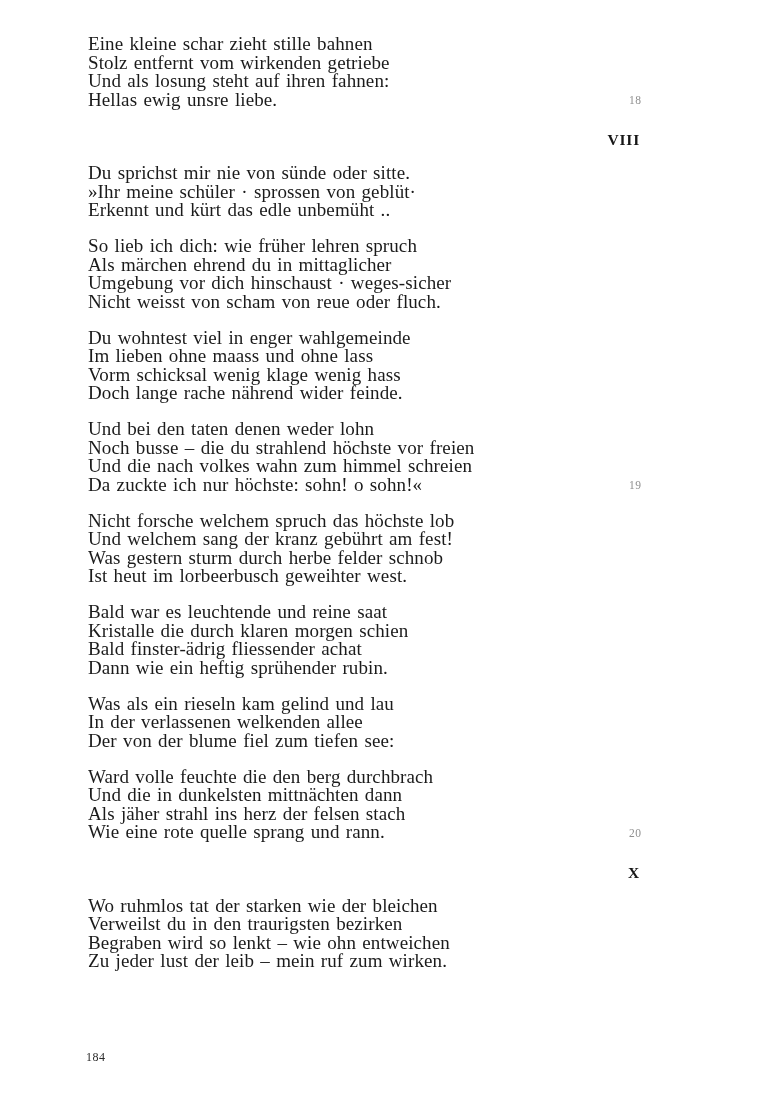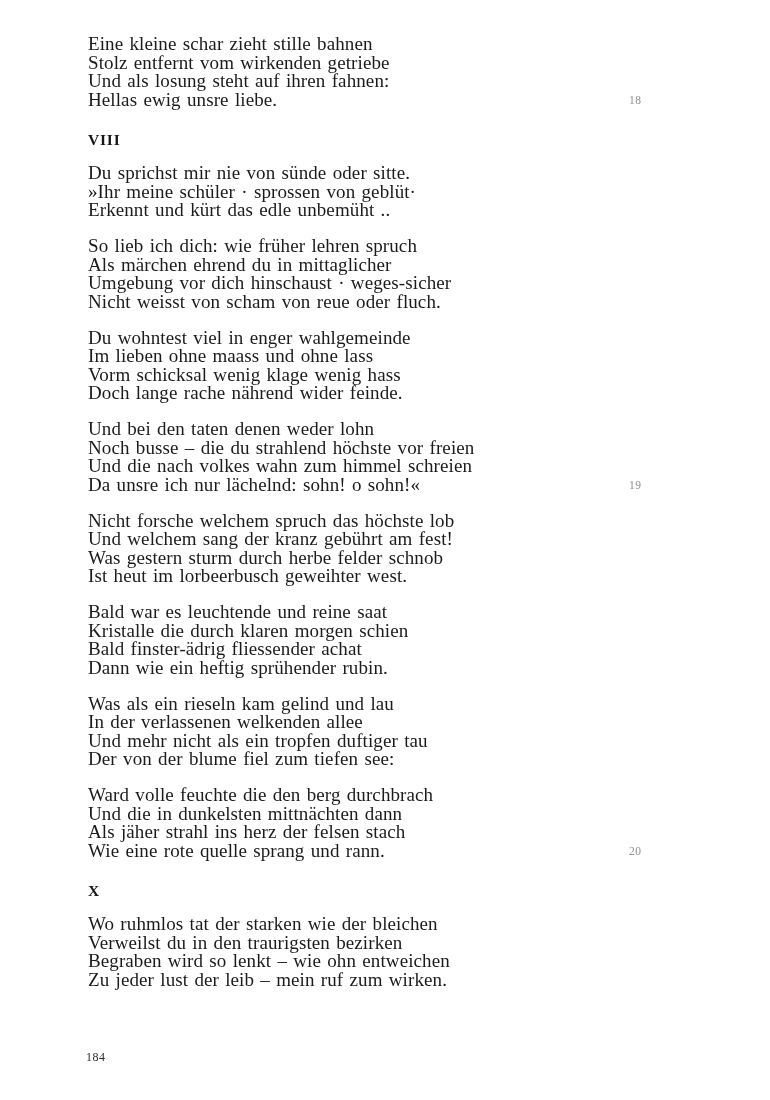--- a/index.html
+++ b/index.html
@@ -31,21 +31,21 @@
     color: #1b1b1b;
     word-spacing: 1.4px;
     letter-spacing: 0.1px;
     white-space: nowrap;
   }
   .heading {
     font-size: 15.5px;
     line-height: 18.5px;
     font-weight: 700;
     letter-spacing: 0.8px;
-    text-align: left;
+    text-align: right;
     color: #161616;
     margin: 22px 0 14.5px 0;
   }
   .margin-num {
     position: absolute;
     right: -29px;
     bottom: 3px;
     width: 40px;
     text-align: left;
     font-size: 11.5px;
@@ -90,39 +90,38 @@
       <div class="stanza">
         <div class="line">Du wohntest viel in enger wahlgemeinde</div>
         <div class="line">Im lieben ohne maass und ohne lass</div>
         <div class="line">Vorm schicksal wenig klage wenig hass</div>
         <div class="line">Doch lange rache nährend wider feinde.</div>
       </div>
       <div class="stanza">
         <div class="line">Und bei den taten denen weder lohn</div>
         <div class="line">Noch busse – die du strahlend höchste vor freien</div>
         <div class="line">Und die nach volkes wahn zum himmel schreien</div>
-        <div class="line">Da unsre ich nur lächelnd: sohn! o sohn!«</div>
+        <div class="line">Da zuckte ich nur höchste: sohn! o sohn!«</div>
         <span class="margin-num">19</span>
       </div>
       <div class="stanza">
         <div class="line">Nicht forsche welchem spruch das höchste lob</div>
         <div class="line">Und welchem sang der kranz gebührt am fest!</div>
         <div class="line">Was gestern sturm durch herbe felder schnob</div>
         <div class="line">Ist heut im lorbeerbusch geweihter west.</div>
       </div>
       <div class="stanza">
         <div class="line">Bald war es leuchtende und reine saat</div>
         <div class="line">Kristalle die durch klaren morgen schien</div>
         <div class="line">Bald finster-ädrig fliessender achat</div>
         <div class="line">Dann wie ein heftig sprühender rubin.</div>
       </div>
       <div class="stanza">
         <div class="line">Was als ein rieseln kam gelind und lau</div>
         <div class="line">In der verlassenen welkenden allee</div>
-        <div class="line">Und mehr nicht als ein tropfen duftiger tau</div>
         <div class="line">Der von der blume fiel zum tiefen see:</div>
       </div>
       <div class="stanza">
         <div class="line">Ward volle feuchte die den berg durchbrach</div>
         <div class="line">Und die in dunkelsten mittnächten dann</div>
         <div class="line">Als jäher strahl ins herz der felsen stach</div>
         <div class="line">Wie eine rote quelle sprang und rann.</div>
         <span class="margin-num">20</span>
       </div>
       <div class="heading">X</div>

